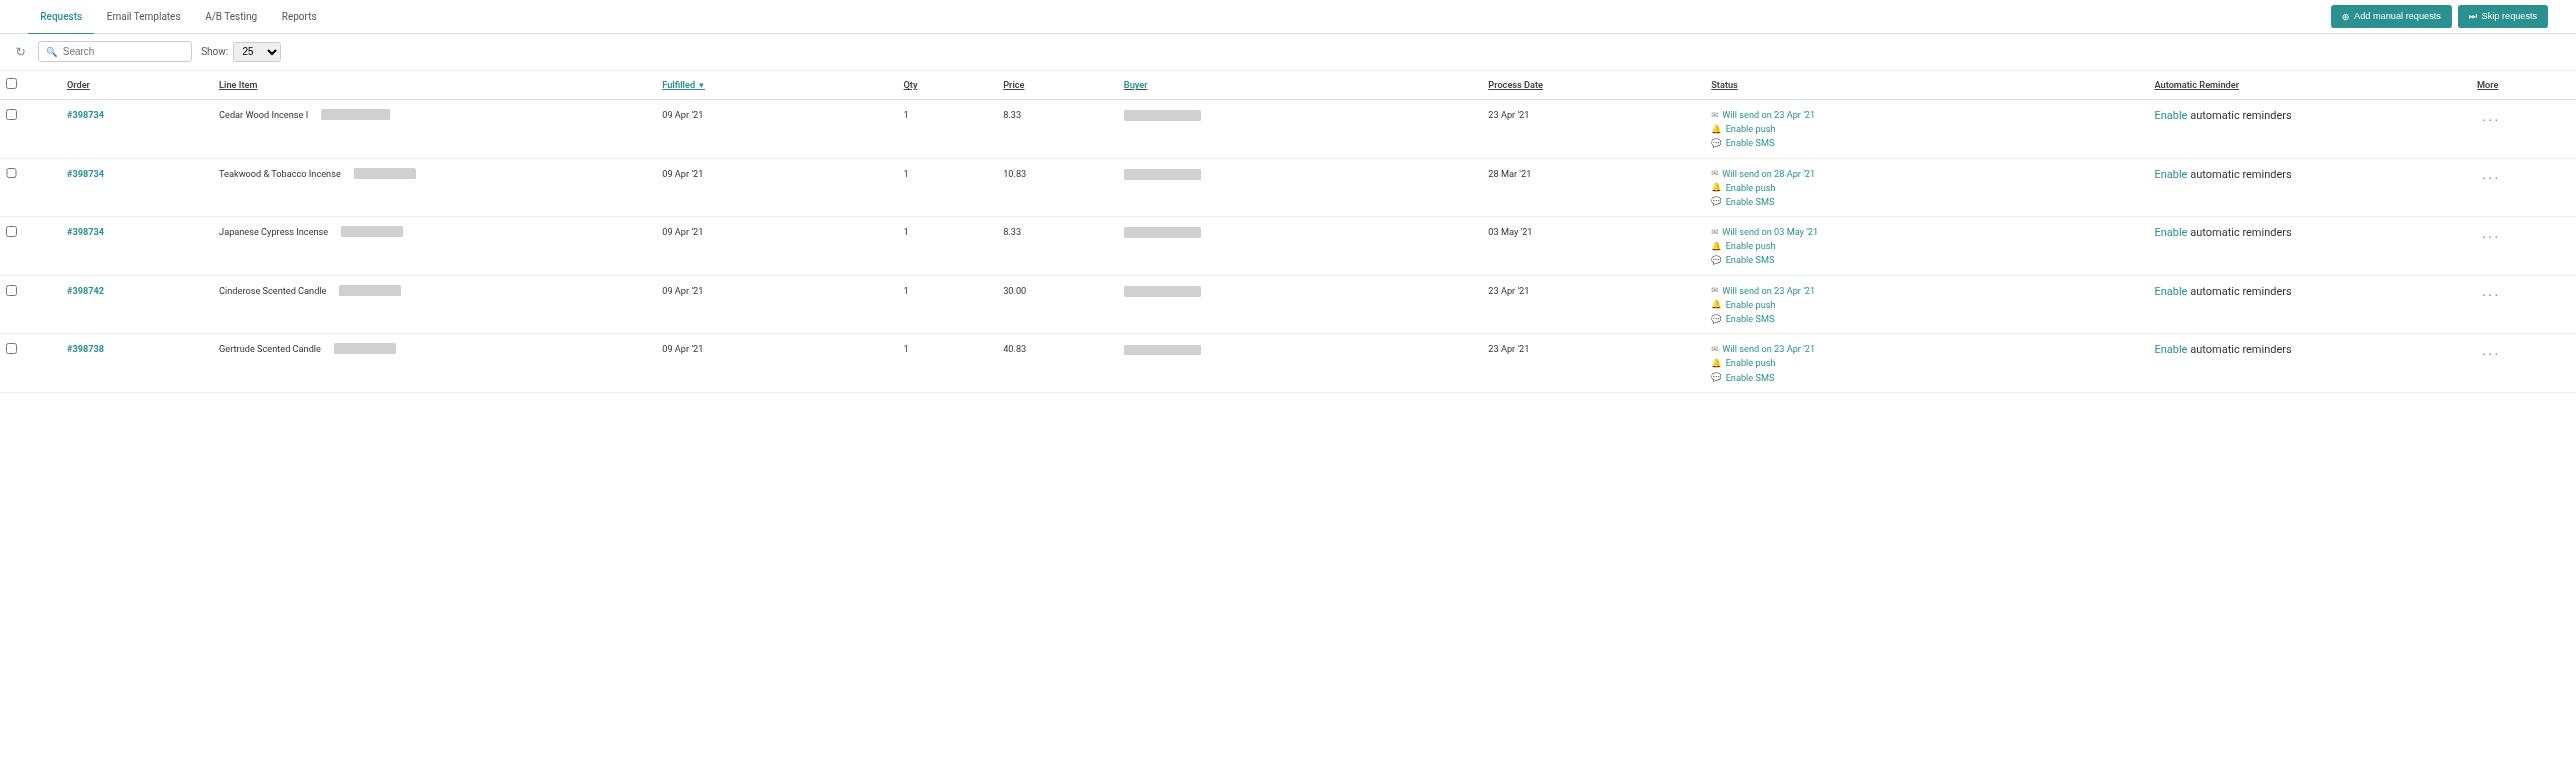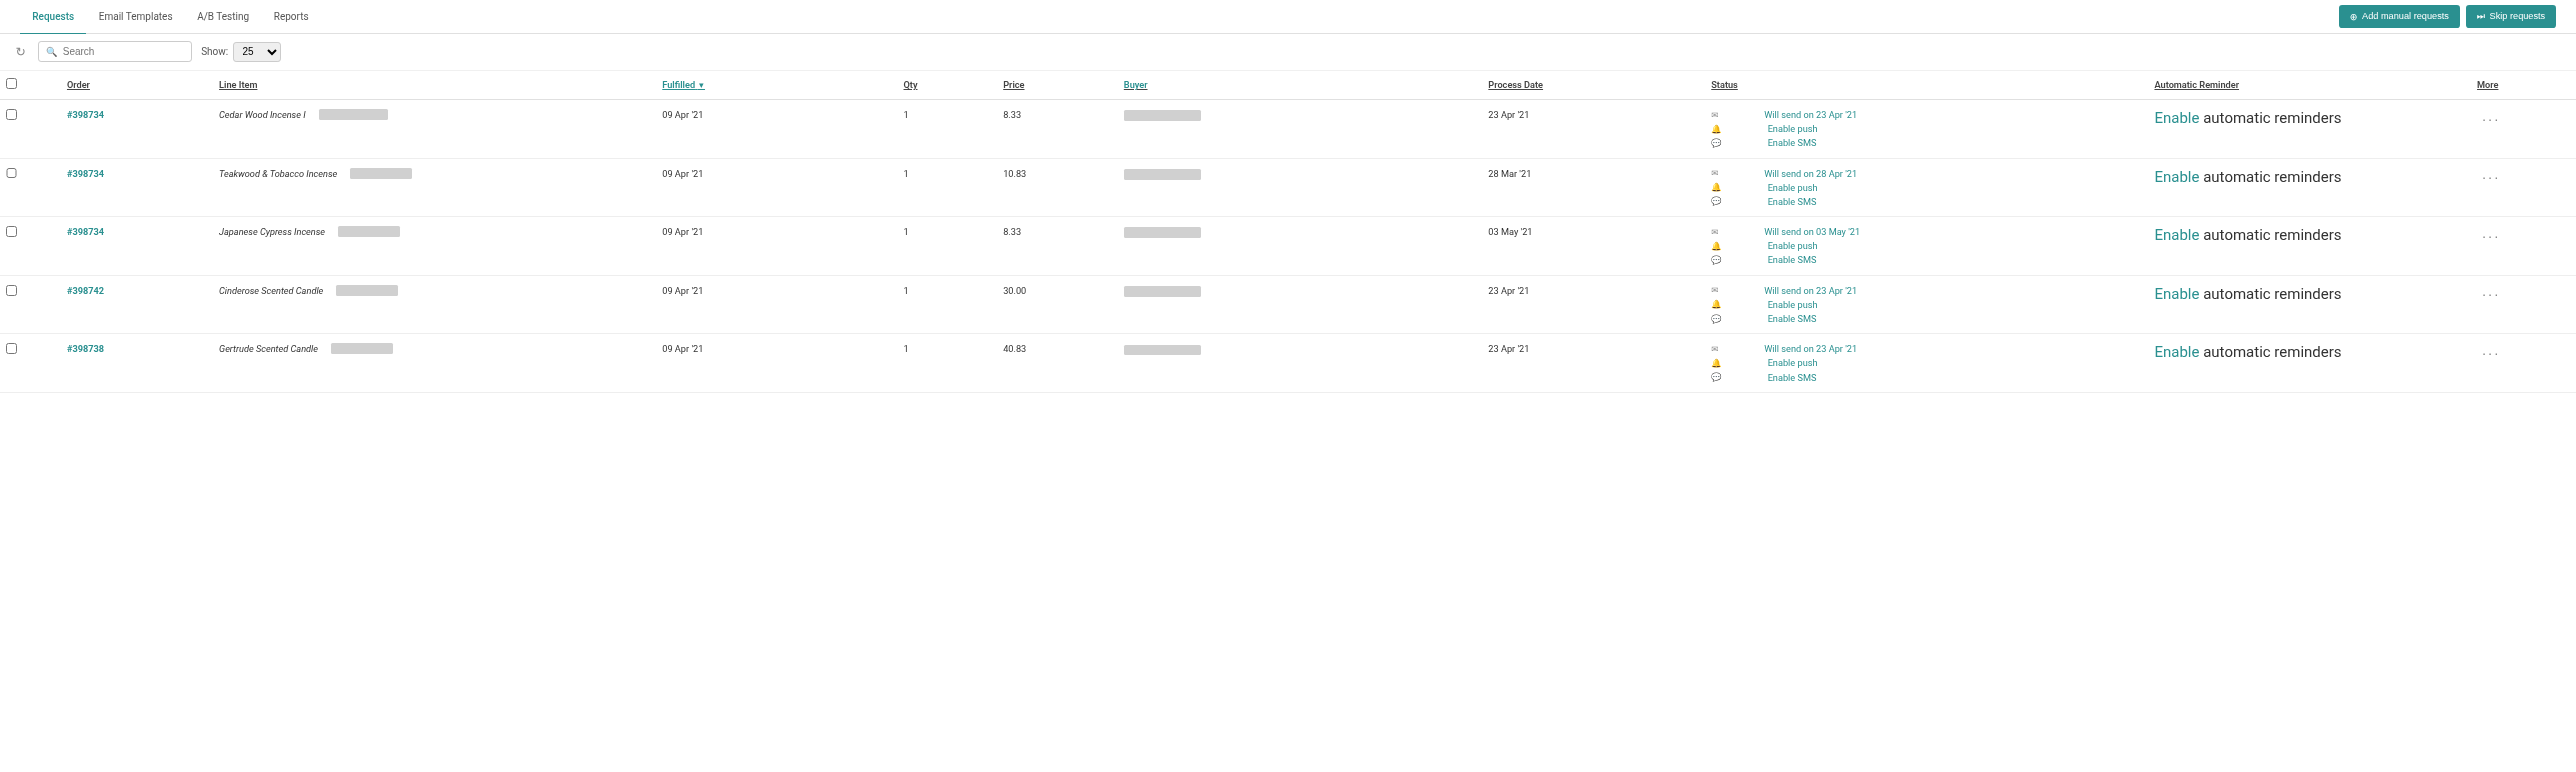--- a/index.html
+++ b/index.html
@@ -1,19 +1,19 @@
 <!DOCTYPE html>
 <html style="font-size:12.3px"><head>
   <meta charset="utf-8">
   <style>
     * { box-sizing: border-box; margin: 0; padding: 0; }
     body { font-family: -apple-system, BlinkMacSystemFont, 'Segoe UI', Roboto, sans-serif; font-size: 10px; color: #333; background: #fff; }
 
     
-    .tabs { display: flex; align-items: center; border-bottom: 0.8px solid #e0e0e0; padding: 0 20px; position: relative; }
+    .tabs { display: flex; align-items: center; border-bottom: 0.8px solid #e0e0e0; padding: 0 28px; position: relative; }
     .tab { padding: 10.8px 12.3px; cursor: pointer; font-size: 10px; color: #555; text-decoration: none; border-bottom: 1.5px solid transparent; margin-bottom: -0.8px; }
     .tab.active { color: #2a9090; border-bottom: 1.5px solid #2a9090; font-weight: 500; }
     .tab-actions { margin-left: auto; display: flex; gap: 6.2px; }
     .btn-teal { background: #2a9090; color: #fff; border: none; border-radius: 3.1px; padding: 6.2px 10.8px; font-size: 9.2px; cursor: pointer; display: flex; align-items: center; gap: 4.6px; white-space: nowrap; }
 
     
     .toolbar { display: flex; align-items: center; padding: 7.7px 12.3px; gap: 9.2px; border-bottom: 0.8px solid #f0f0f0; }
     .refresh-btn { background: none; border: none; cursor: pointer; color: #888; font-size: 12.3px; padding: 3.1px; }
     .search-wrap { display: flex; align-items: center; border: 0.8px solid #ccc; border-radius: 3.1px; padding: 3.8px 7.7px; gap: 4.6px; width: 154px; }
     .search-wrap input { border: none; outline: none; font-size: 10px; color: #555; width: 100%; background: transparent; }
@@ -24,31 +24,31 @@
     .table-wrap { overflow-x: auto; }
     table { width: 100%; border-collapse: collapse; }
     thead tr { border-bottom: 1.5px solid #e0e0e0; }
     thead th { padding: 7.7px 6.2px; text-align: left; font-size: 9.2px; font-weight: 600; color: #444; white-space: nowrap; text-decoration: underline; }
     thead th.sortable { cursor: pointer; color: #2a9090; }
     tbody tr { border-bottom: 0.8px solid #eee; }
     tbody td { padding: 9.2px 6.2px; vertical-align: top; font-size: 9.2px; color: #333; }
 
     .order-link { color: #2a9090; text-decoration: none; font-weight: 700; }
 
-    .line-item-wrap { display: flex; align-items: center; gap: 13px; font-style: italic; }
+    .line-item-wrap { display: flex; align-items: center; gap: 13px; }
     .line-item-text { color: #333; }
     .redacted { display: inline-block; background: #d0d0d0; border-radius: 1.5px; height: 10.8px; vertical-align: middle; }
 
     .status-block { display: flex; flex-direction: column; gap: 3.1px; }
     .status-row { display: flex; align-items: center; gap: 3.8px; font-size: 9.2px; }
-    .status-link { color: #2a9090; text-decoration: none; margin-left: 42px; }
+    .status-link { color: #2a9090; text-decoration: none; }
 
     .icon-email, .icon-bell, .icon-sms { font-size: 8.5px; color: #888; }
 
-    .auto-reminder { font-size: 15px; }
+    .auto-reminder { font-size: 11px; }
     .auto-reminder .enable-link { color: #2a9090; text-decoration: none; }
 
     .more-btn { background: none; border: none; cursor: pointer; color: #888; font-size: 14px; letter-spacing: 1.5px; padding: 1.5px 4.6px; }
 
     .checkbox { width: 10.8px; height: 10.8px; cursor: pointer; }
 
     .col-check { width: 23px; }
     .col-order { width: 58px; }
     .col-lineitem { width: 169px; }
     .col-fulfilled { width: 92px; }

